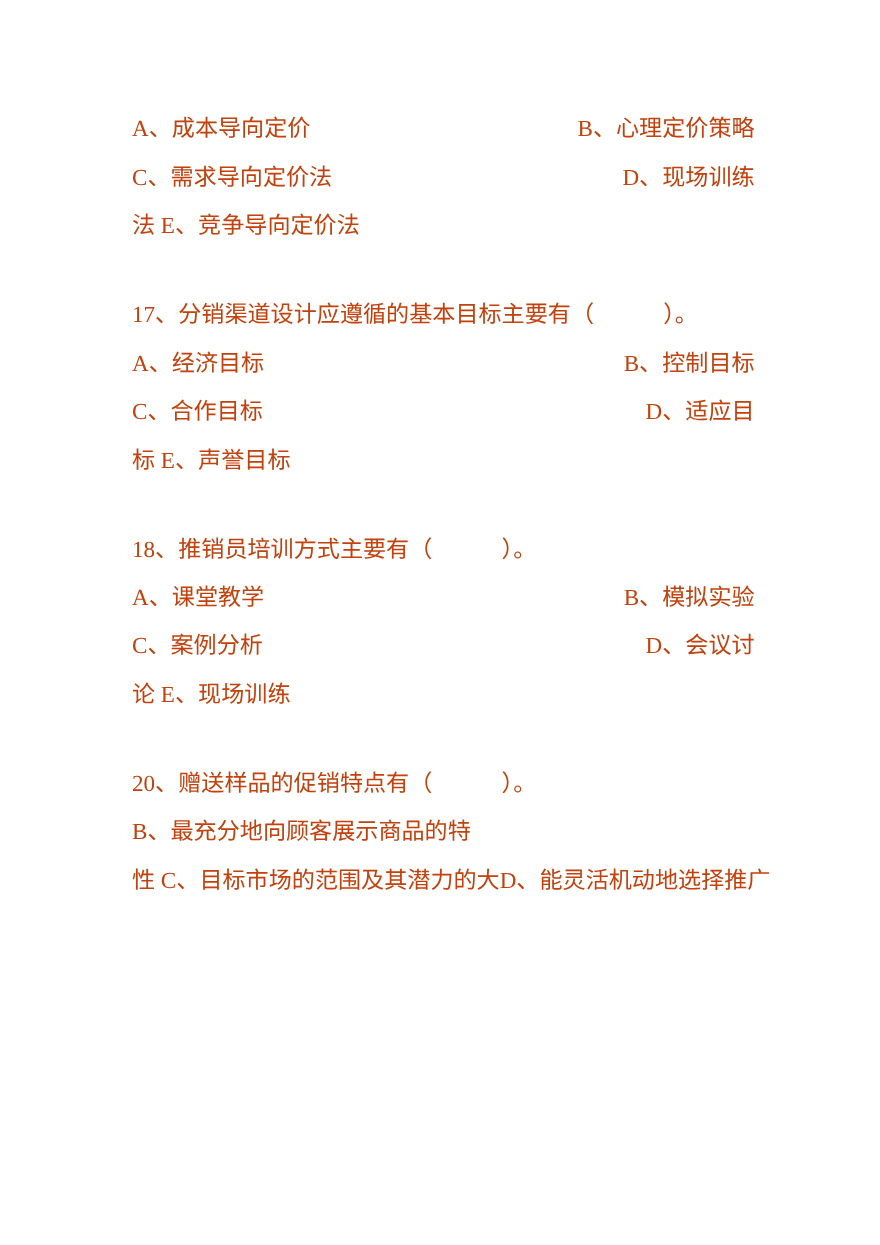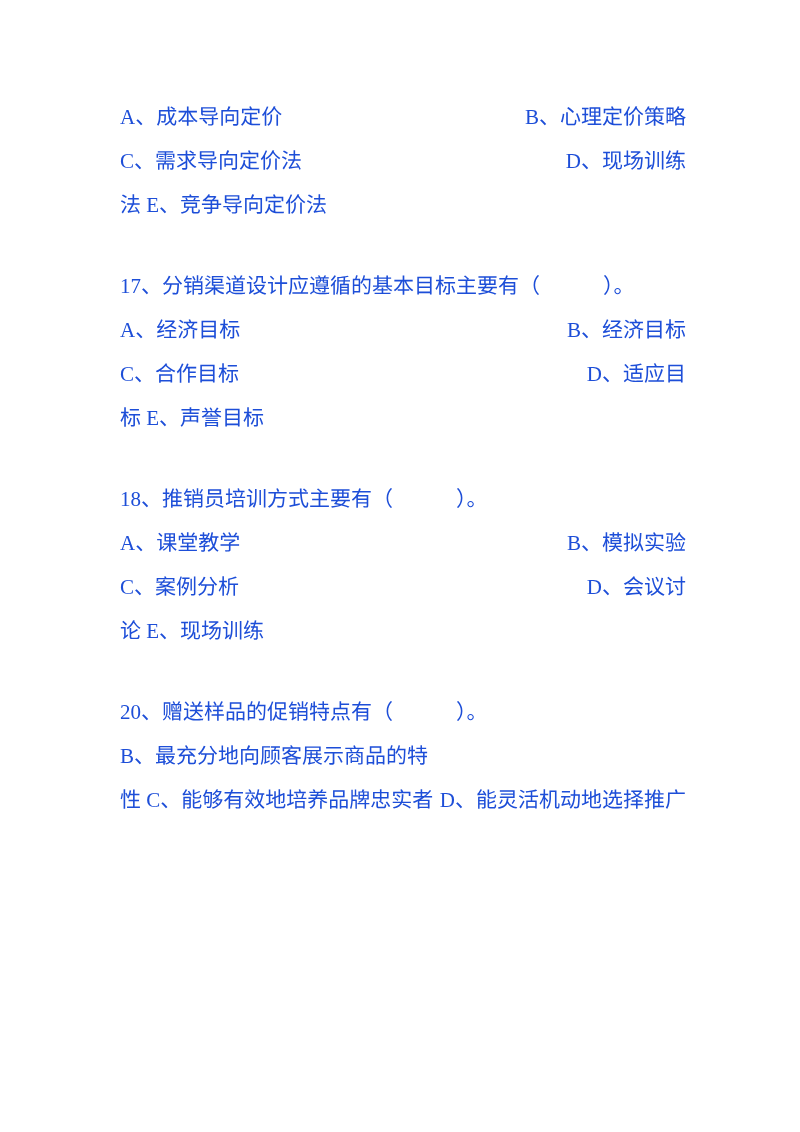--- a/index.html
+++ b/index.html
@@ -5,21 +5,21 @@
   html, body {
     margin: 0;
     padding: 0;
     background: #ffffff;
   }
   .page {
     position: relative;
     width: 800px;
     height: 1132px;
     background: #ffffff;
-    color: #1d4ed8;
+    color: #c2410c;
     font-family: "Liberation Serif", "DejaVu Serif", serif;
     font-size: 21px;
     overflow: hidden;
   }
   .content {
     position: absolute;
     left: 120px;
     top: 93px;
     width: 566px;
   }
@@ -64,21 +64,21 @@
         <span class="lpart">法 E、竞争导向定价法</span>
       </div>
     </div>
 
     <div class="block">
       <div class="line">
         <span class="lpart">17、分销渠道设计应遵循的基本目标主要有（　　　）。</span>
       </div>
       <div class="line">
         <span class="lpart">A、经济目标</span>
-        <span class="rpart">B、经济目标</span>
+        <span class="rpart">B、控制目标</span>
       </div>
       <div class="line">
         <span class="lpart">C、合作目标</span>
         <span class="rpart">D、适应目</span>
       </div>
       <div class="line">
         <span class="lpart">标 E、声誉目标</span>
       </div>
     </div>
 
@@ -101,19 +101,19 @@
 
 
     <div class="block">
       <div class="line">
         <span class="lpart">20、赠送样品的促销特点有（　　　）。</span>
       </div>
       <div class="line">
         <span class="rpart">B、最充分地向顾客展示商品的特</span>
       </div>
       <div class="line">
-        <span class="lpart">性 C、能够有效地培养品牌忠实者</span>
+        <span class="lpart">性 C、目标市场的范围及其潜力的大</span>
         <span class="rpart">D、能灵活机动地选择推广</span>
       </div>
     </div>
 
   </div>
 </div>
 
 </body></html>

